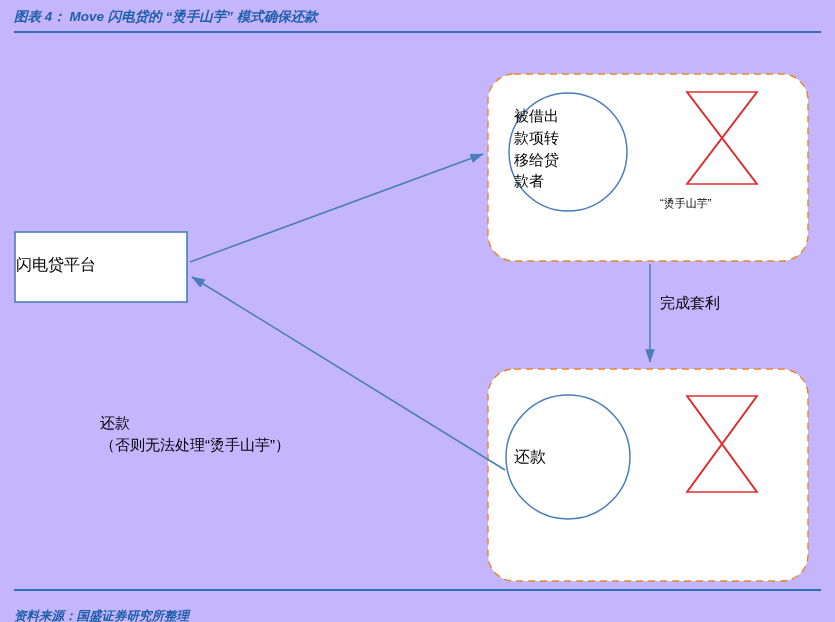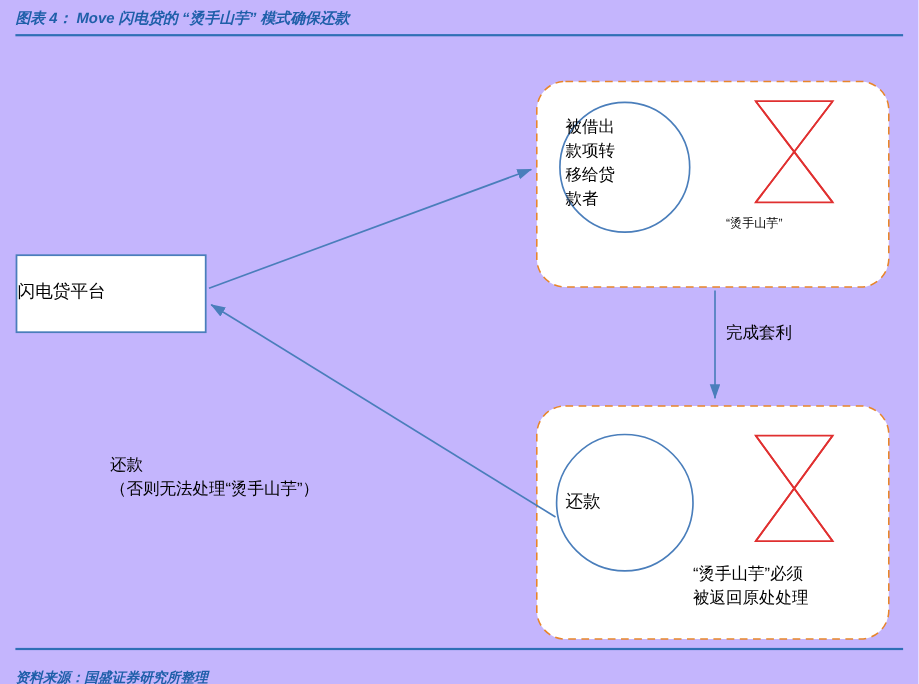--- a/index.html
+++ b/index.html
@@ -182,22 +182,20 @@
     <line x1="650" y1="264" x2="650" y2="362" stroke="#4a7ebb" stroke-width="1.5" marker-end="url(#arrowBlue)"></line>
   </svg>
 
   <div class="lbl lbl-platform">闪电贷平台</div>
   <div class="lbl lbl-circle1">被借出
 款项转
 移给贷
 款者</div>
   <div class="lbl lbl-hotpotato1">“烫手山芋”</div>
   <div class="lbl lbl-circle2">还款</div>
-  <div class="lbl lbl-hotpotato2">“烫手山芋”必须
-被返回原处处理</div>
   <div class="lbl lbl-arb">完成套利</div>
   <div class="lbl lbl-repay">还款
 （否则无法处理“烫手山芋”）</div>
 
   <div class="rule-bottom"></div>
   <div class="source-text">资料来源：国盛证券研究所整理</div>
 
 </div>
 
 </body></html>

